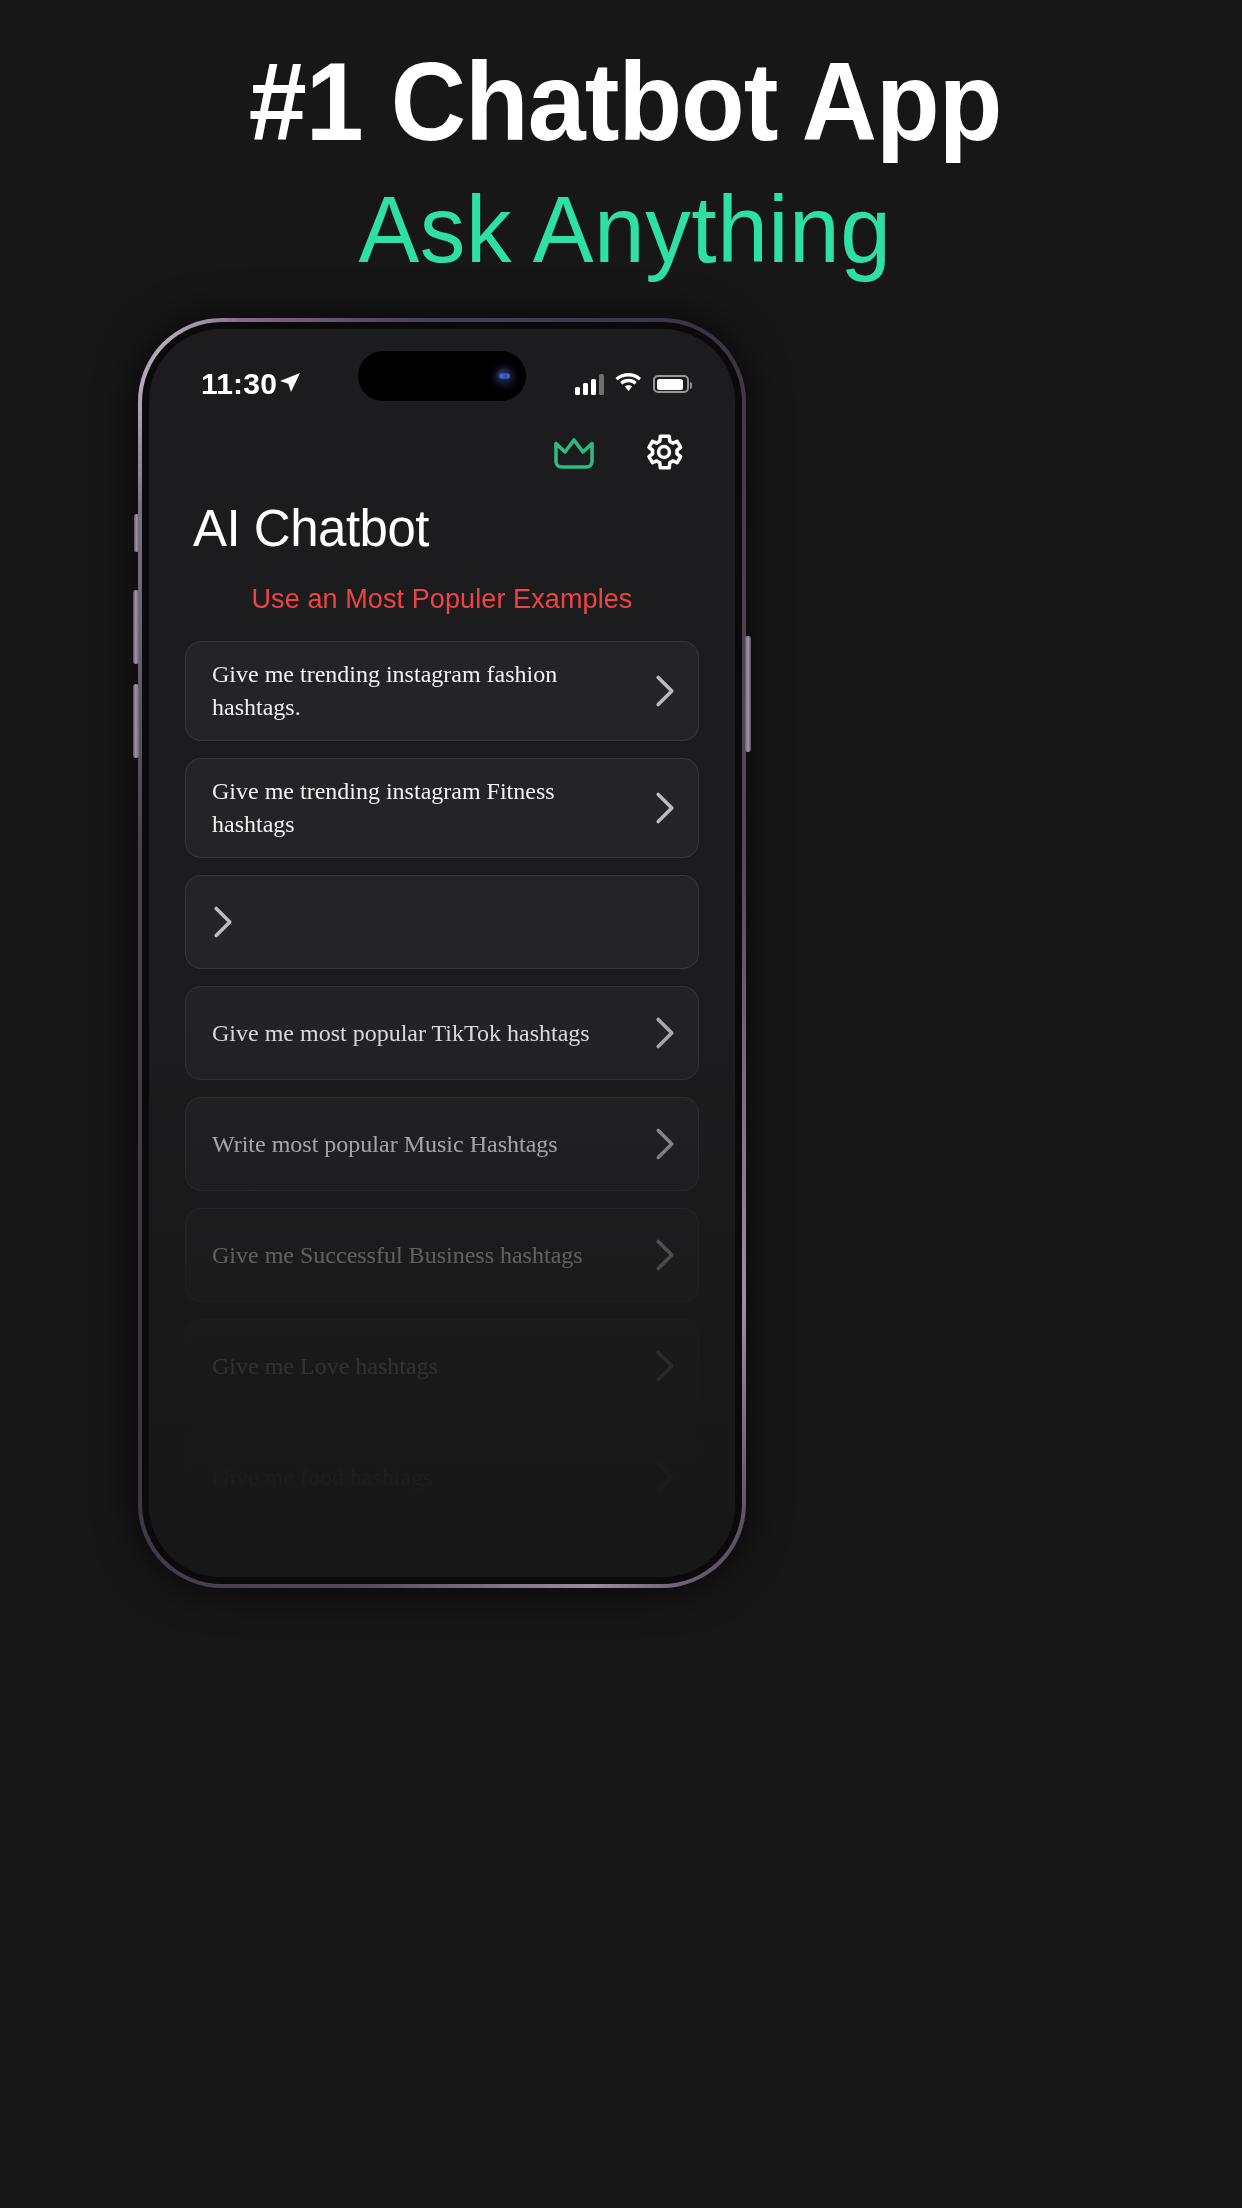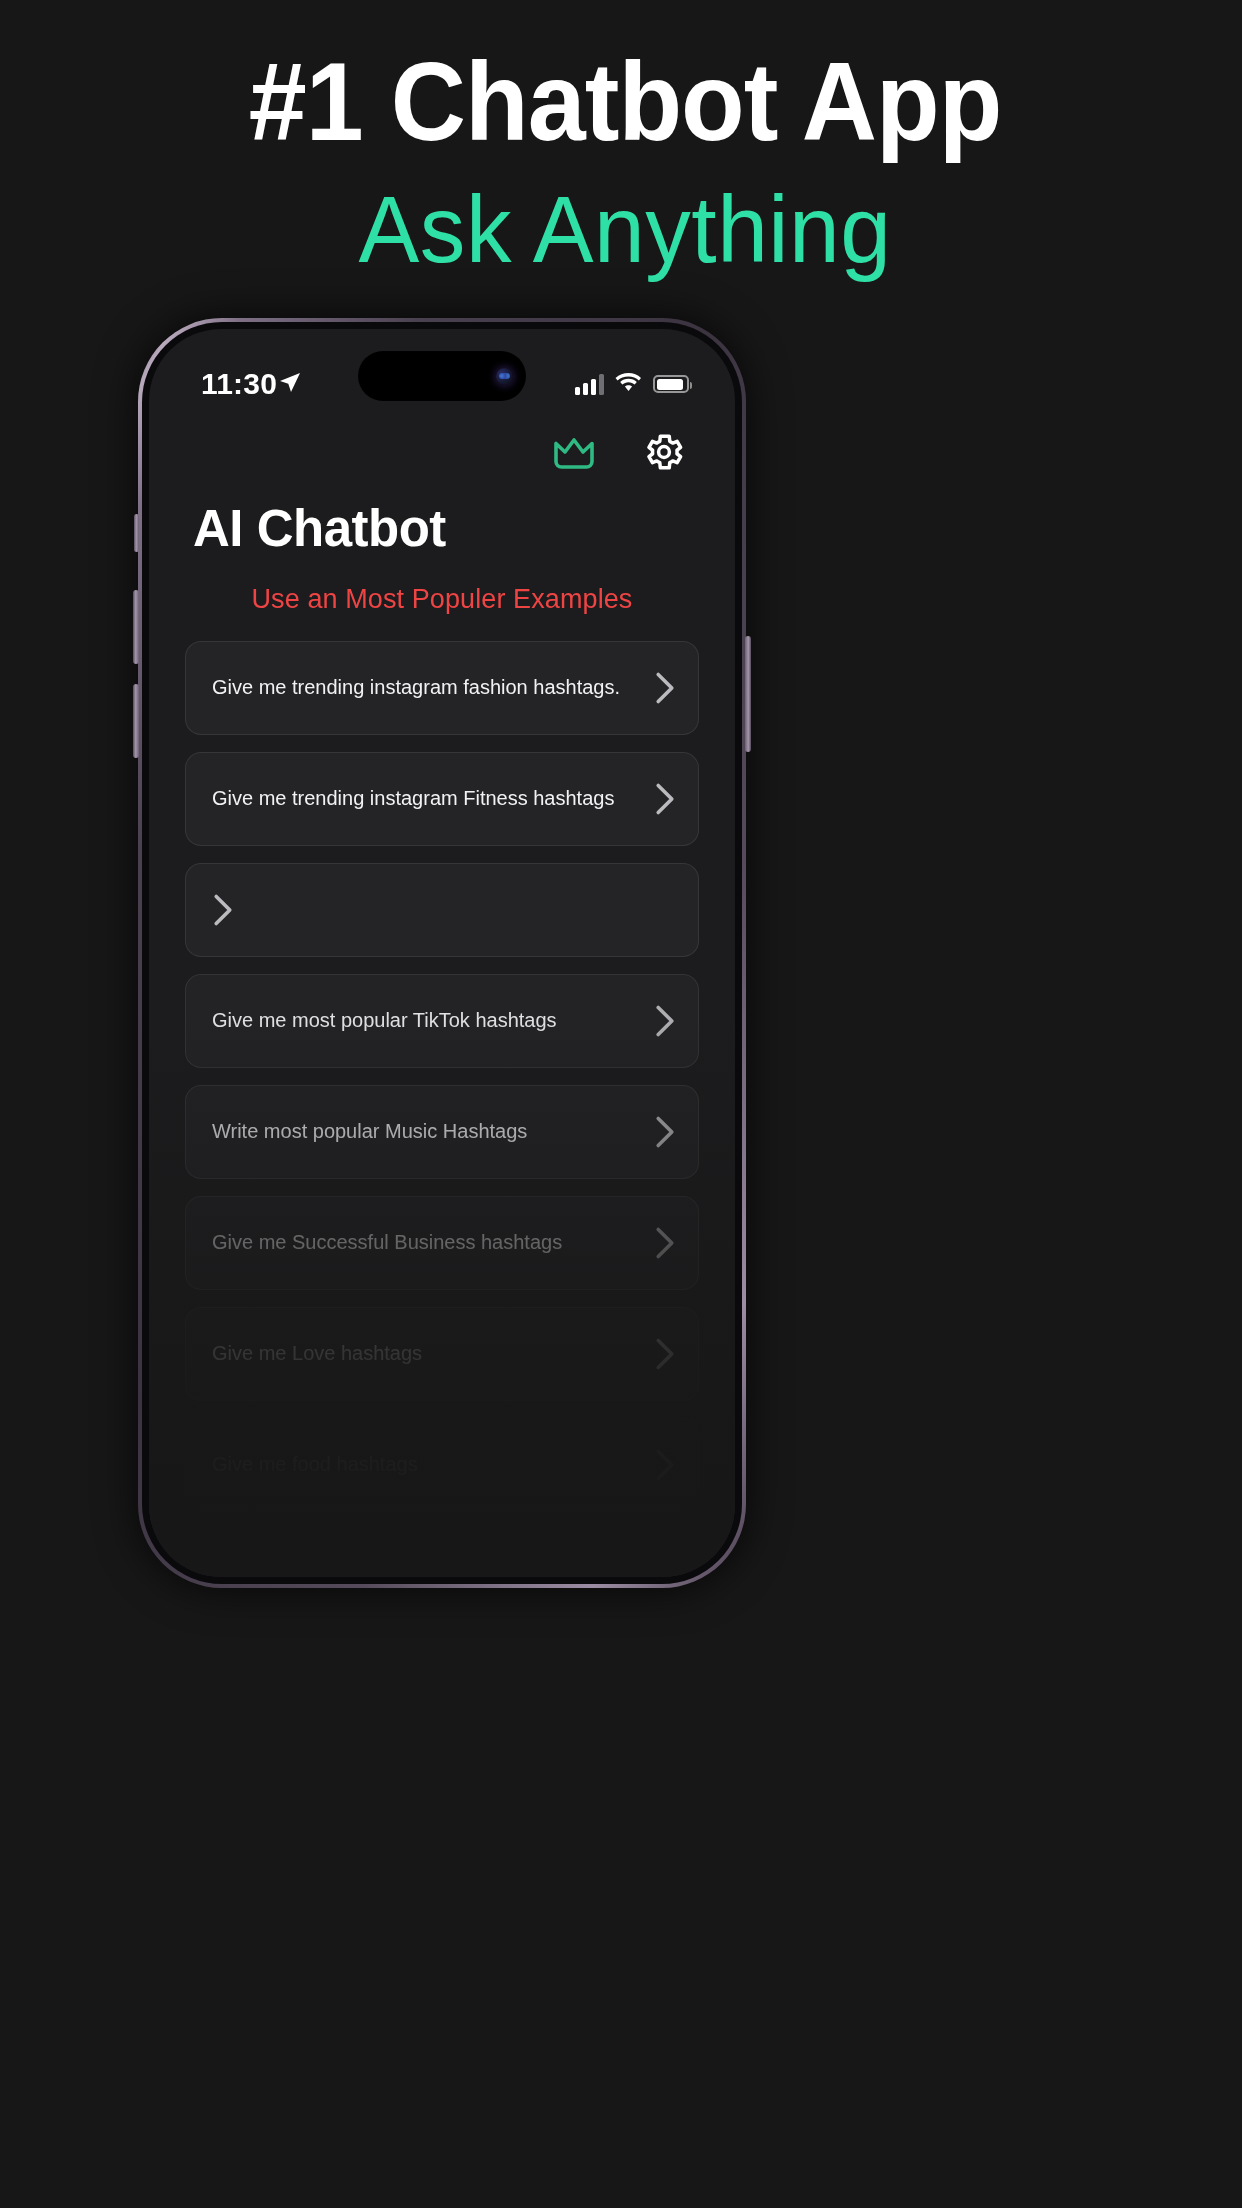--- a/index.html
+++ b/index.html
@@ -105,38 +105,38 @@
 
   
   .app{ position:absolute; left:0; top:84px; width:100%; bottom:0; }
   .topbar{
     display:flex; justify-content:flex-end; align-items:center; gap:40px;
     padding:14px 46px 0 0;
   }
   .icon-btn{ width:50px; height:50px; display:flex; align-items:center; justify-content:center; }
 
   .app-title{
-    color:#fff; font-size:51px; font-weight:700; letter-spacing:-.5px;
+    color:#fff; font-size:51px; font-weight:400; letter-spacing:-.5px;
     padding:22px 0 0 44px;
   }
   .app-sub{
     color:#ef4444; font-size:27px; text-align:center; padding-top:26px;
     letter-spacing:.1px;
   }
 
   .list{ padding:26px 36px 0 36px; display:flex; flex-direction:column; gap:17px; }
   .card{
     background:#242427;
     border:1.5px solid rgba(255,255,255,.085);
     border-radius:16px;
     min-height:94px;
     display:flex; align-items:center; justify-content:space-between;
     padding:16px 22px 16px 26px; gap:14px;
   }
-  .card-text{ color:#f2f2f4; font-size:20px; line-height:1.38; }
+  .card-text{ color:#f2f2f4; font-size:24px; line-height:1.38;font-family:Liberation Serif, serif; }
   .chev{ flex:0 0 auto; width:22px; height:34px; opacity:.85; }
 
   
   .card.f1{ opacity:.92; }
   .card.f2{ opacity:.74; }
   .card.f3{ opacity:.52; }
   .card.f4{ opacity:.34; }
 
   
   .scrim{

